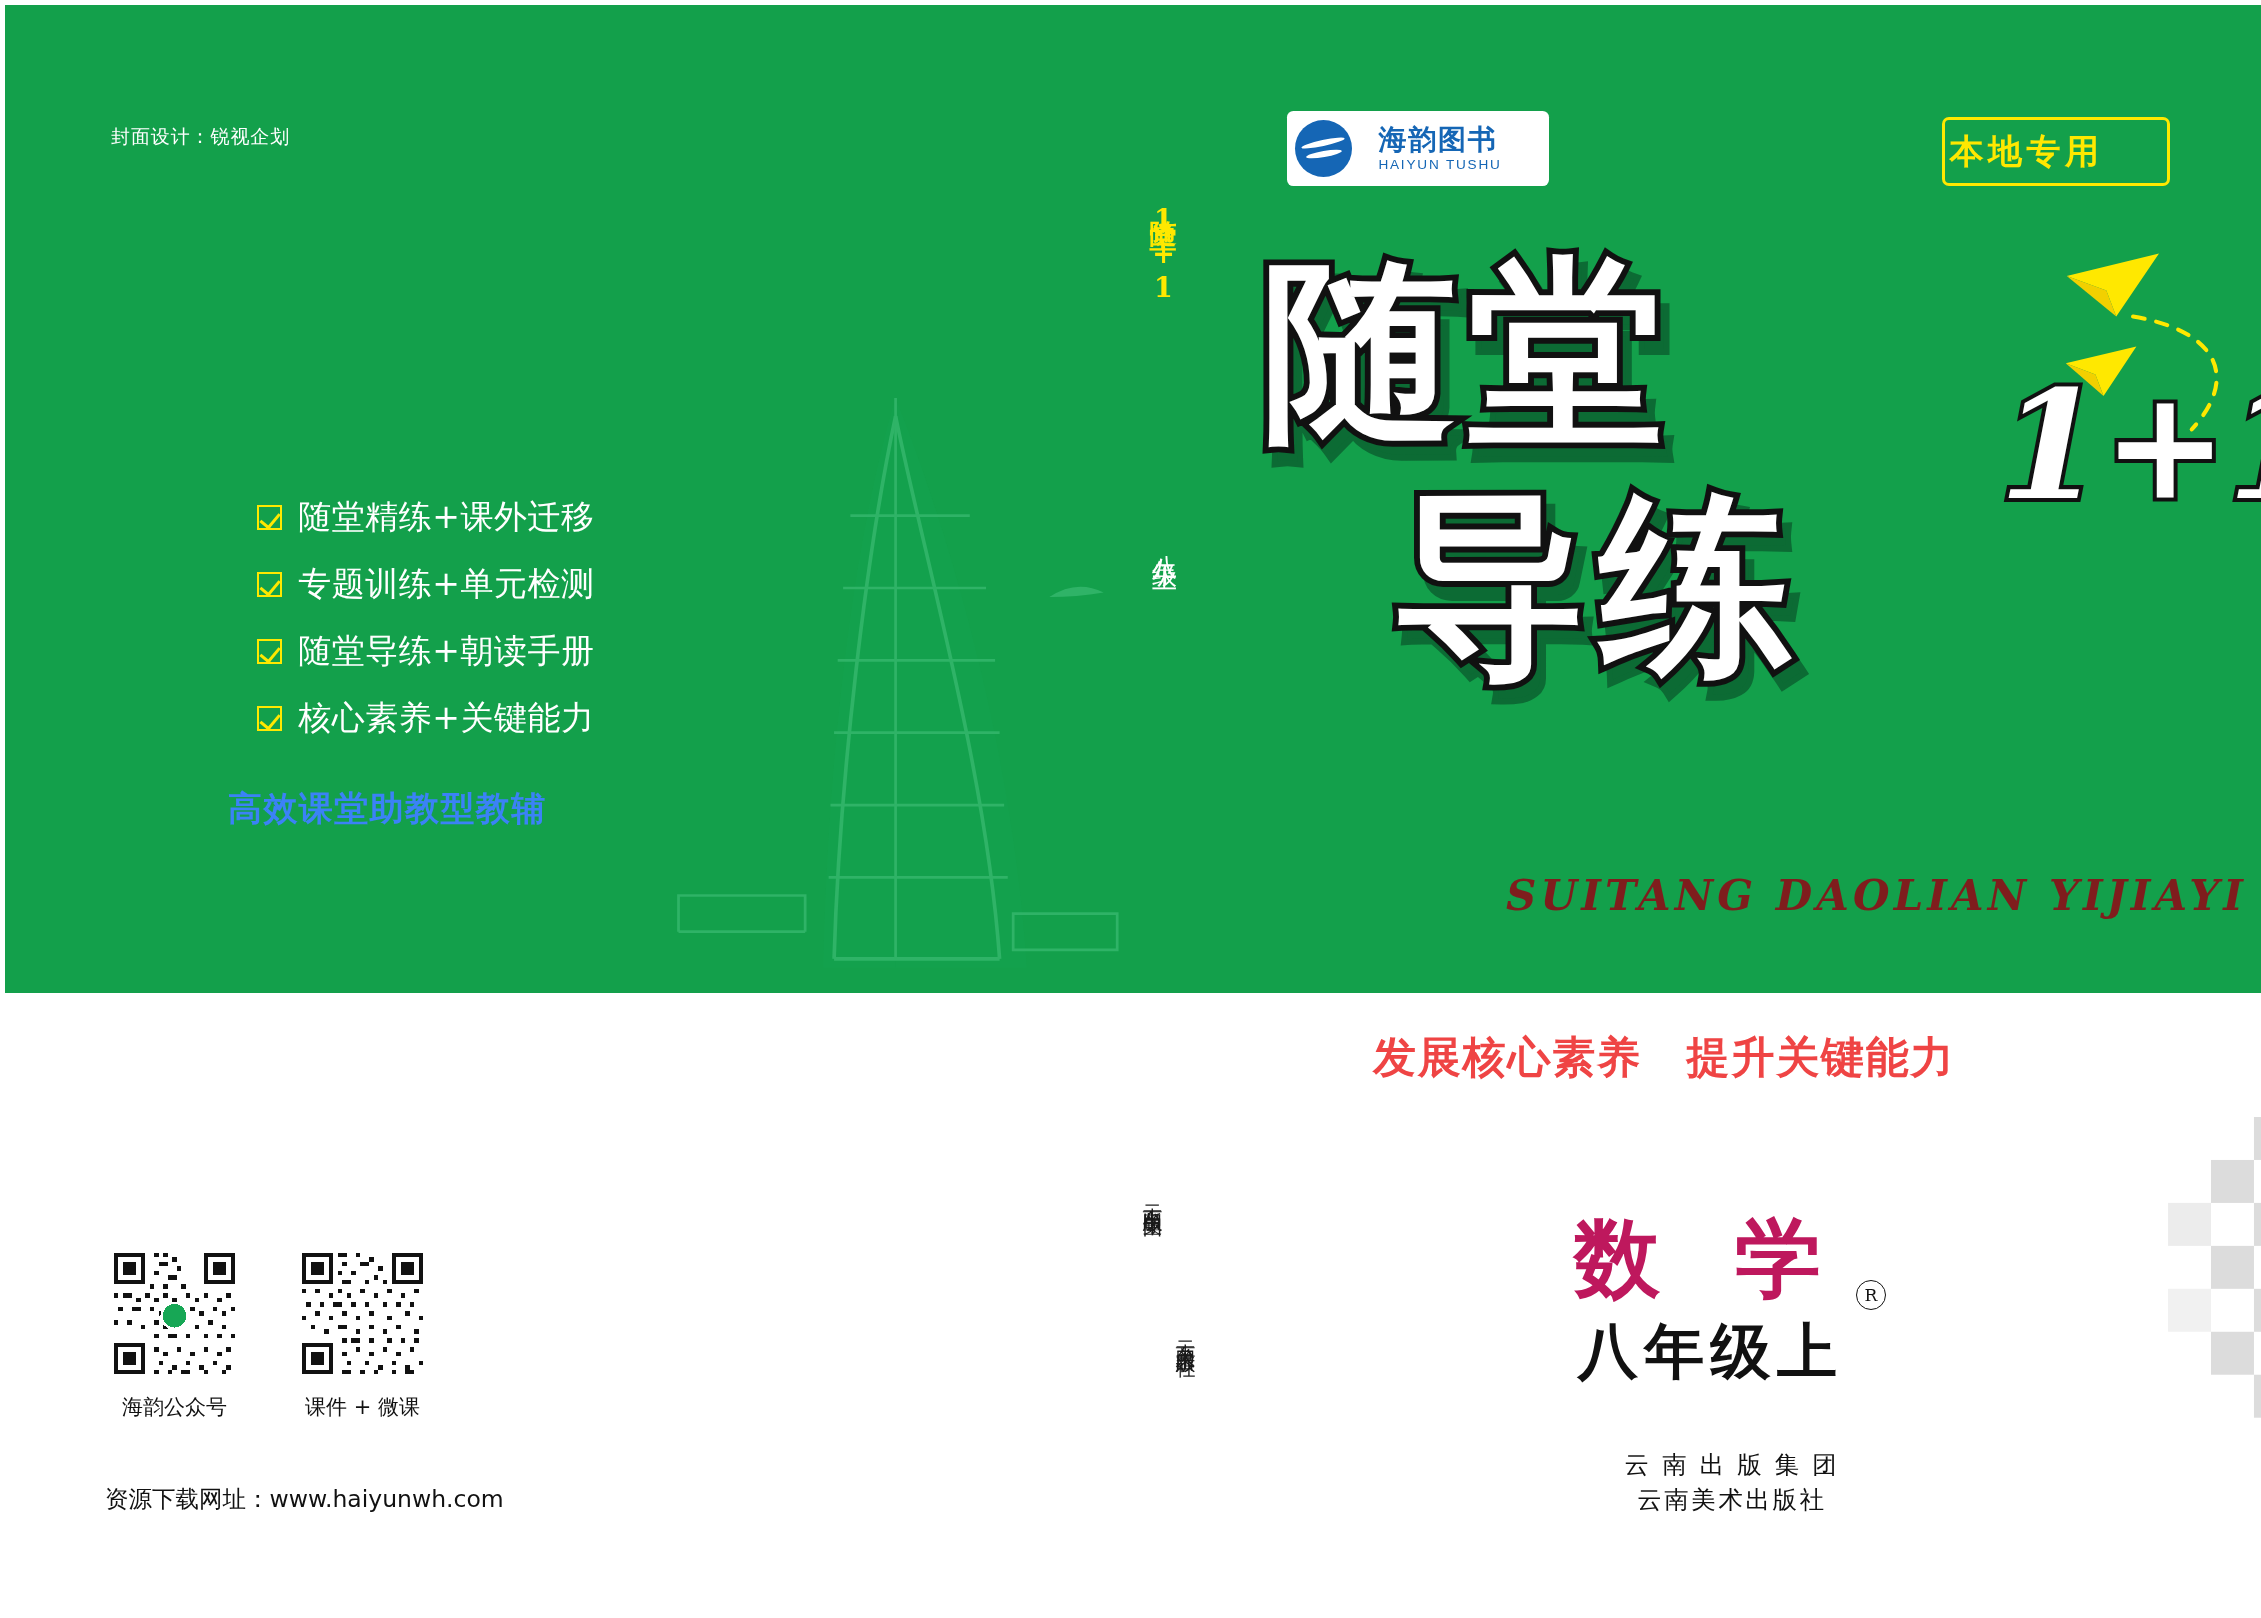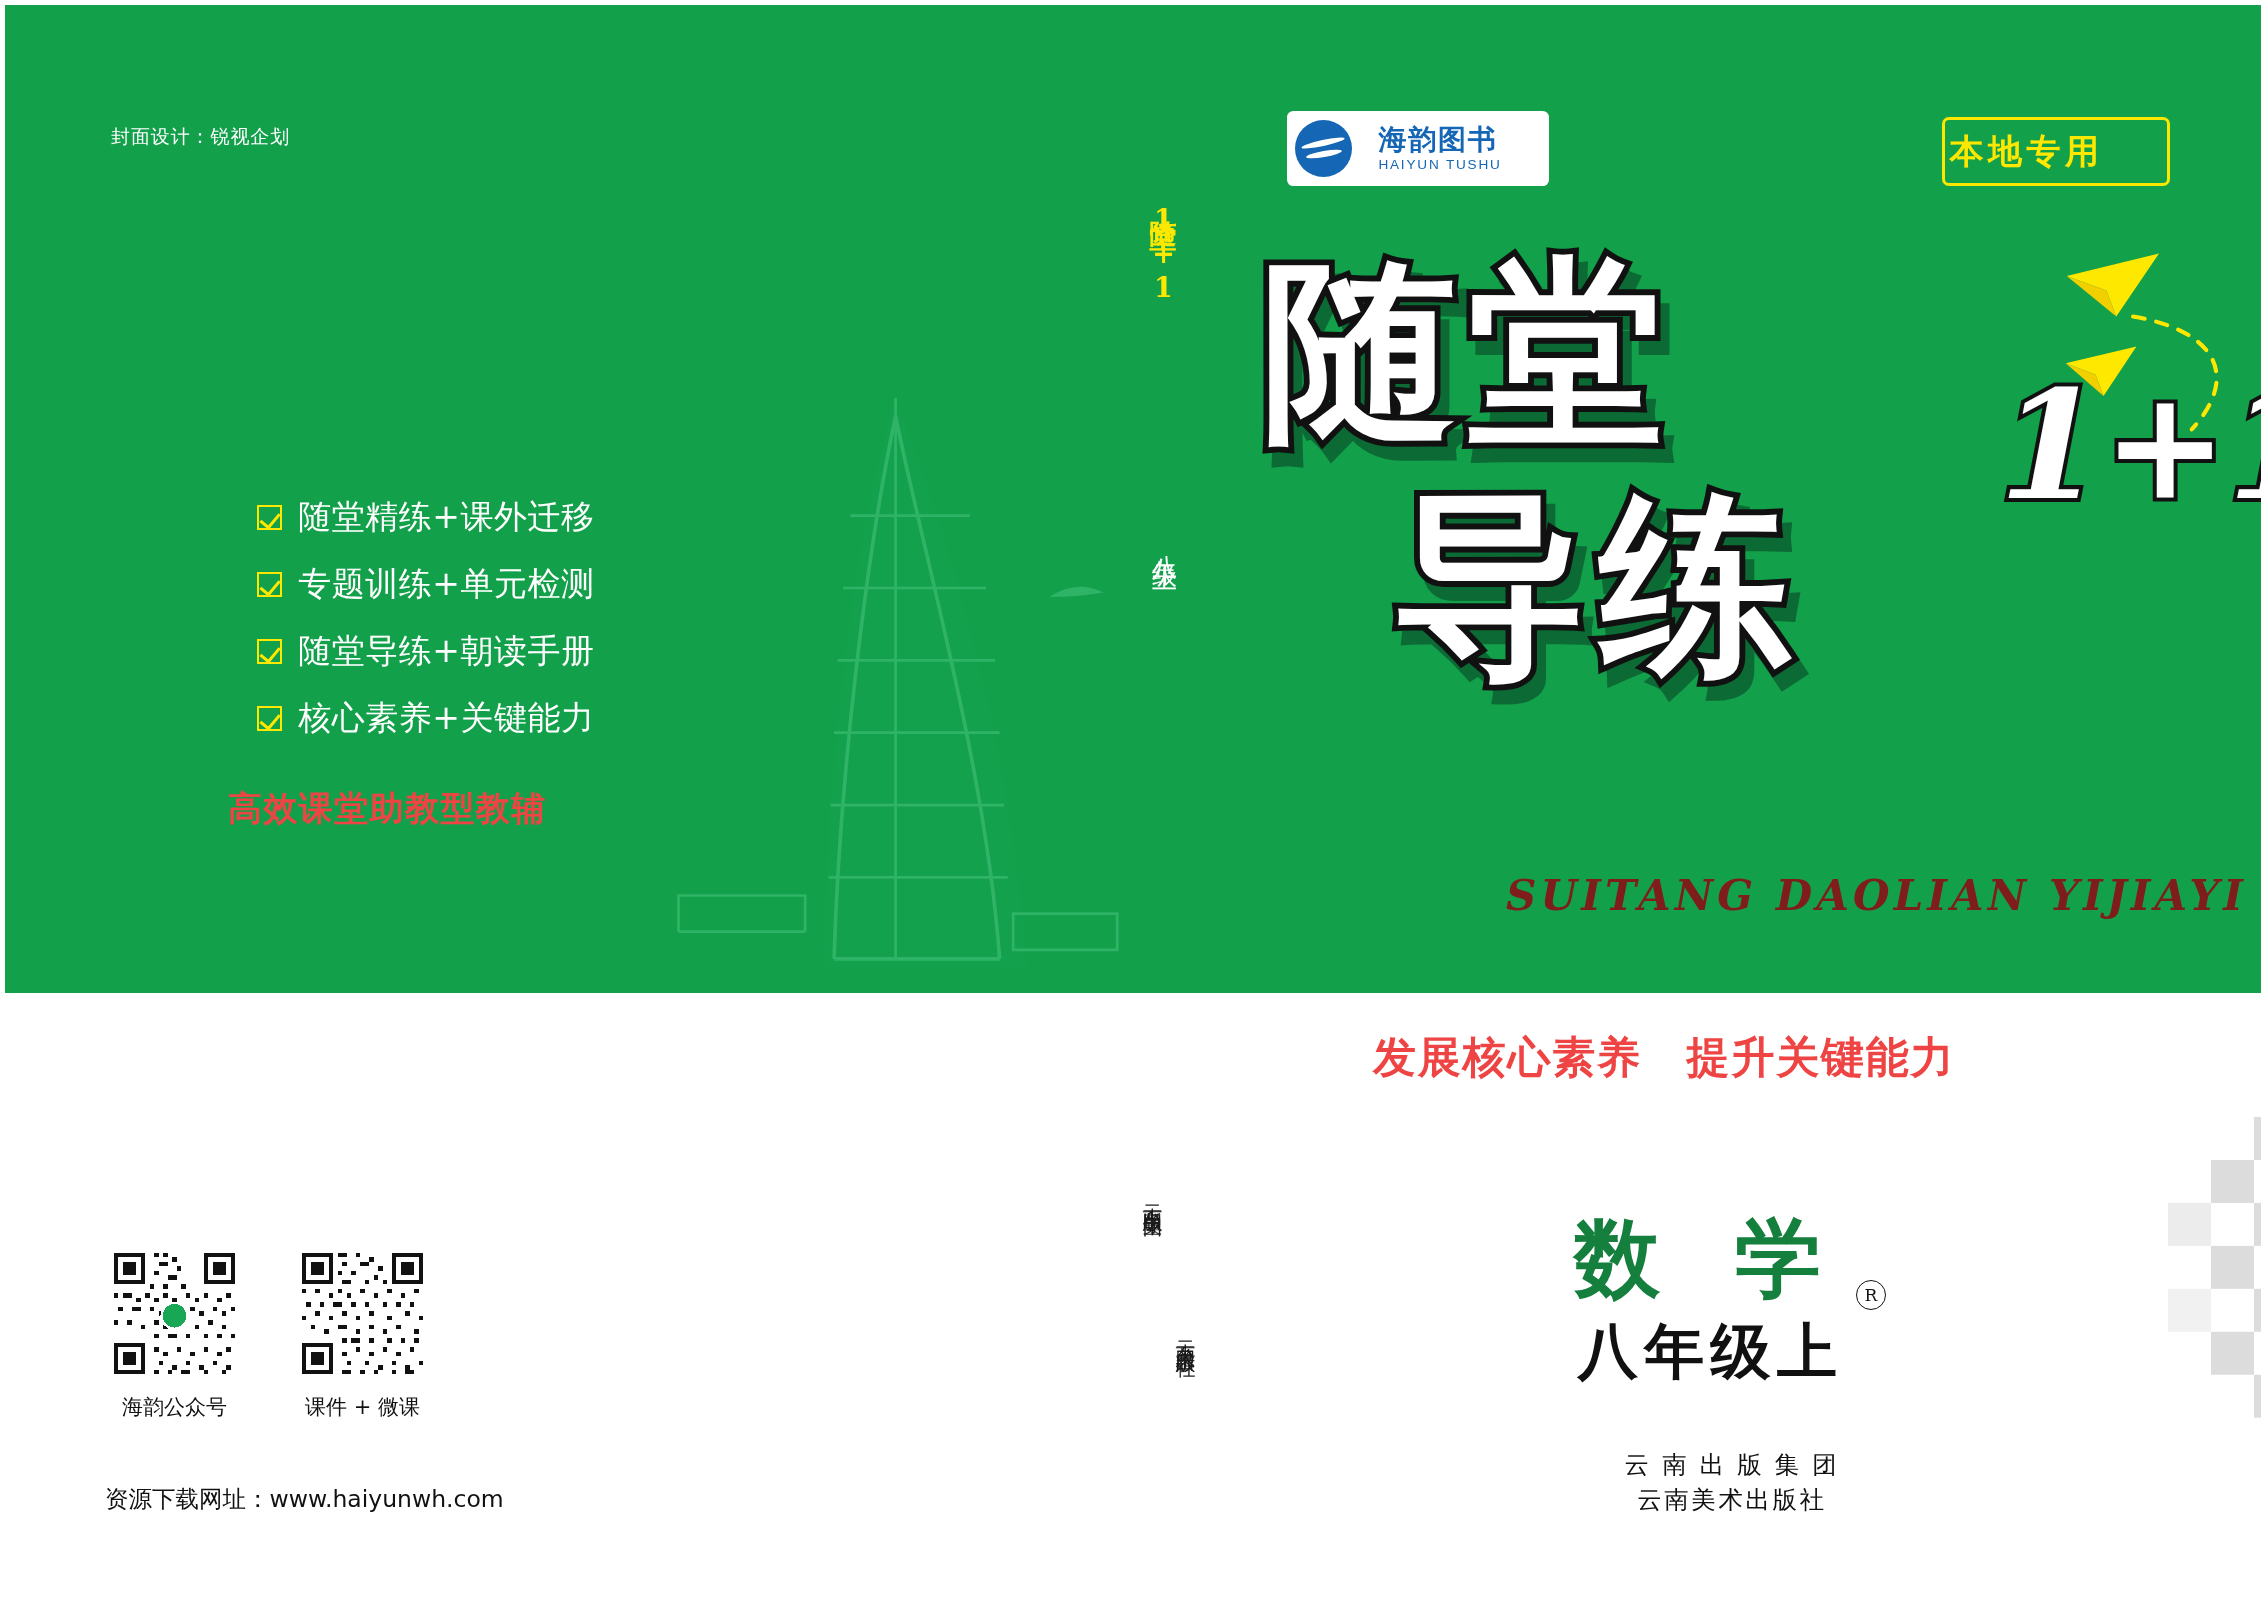--- a/index.html
+++ b/index.html
@@ -98,21 +98,21 @@
     font-family: "DejaVu Sans", sans-serif;
     white-space: nowrap;
     letter-spacing: 0.5px;
   }
   .feature-tag {
     position: absolute;
     left: 228px;
     top: 786px;
     font-size: 34px;
     font-weight: bold;
-    color: #ef4444;
+    color: #3b82f6;
     font-family: Liberation Serif, serif;
     letter-spacing: 1.4px;
     white-space: nowrap;
   }
 
   
   .watermark {
     position: absolute;
     left: 624px;
     top: 389px;
@@ -342,21 +342,21 @@
     font-family: "DejaVu Serif", serif;
     letter-spacing: 1.8px;
     white-space: nowrap;
   }
   .subject {
     position: absolute;
     left: 1574px;
     top: 1201px;
     font-size: 86px;
     font-weight: bold;
-    color: #15803d;
+    color: #be185d;
     font-family: "DejaVu Serif", serif;
     letter-spacing: 22.6px;
     white-space: nowrap;
   }
   .reg-mark {
     position: absolute;
     left: 1856px;
     top: 1280px;
     width: 28px;
     height: 28px;

